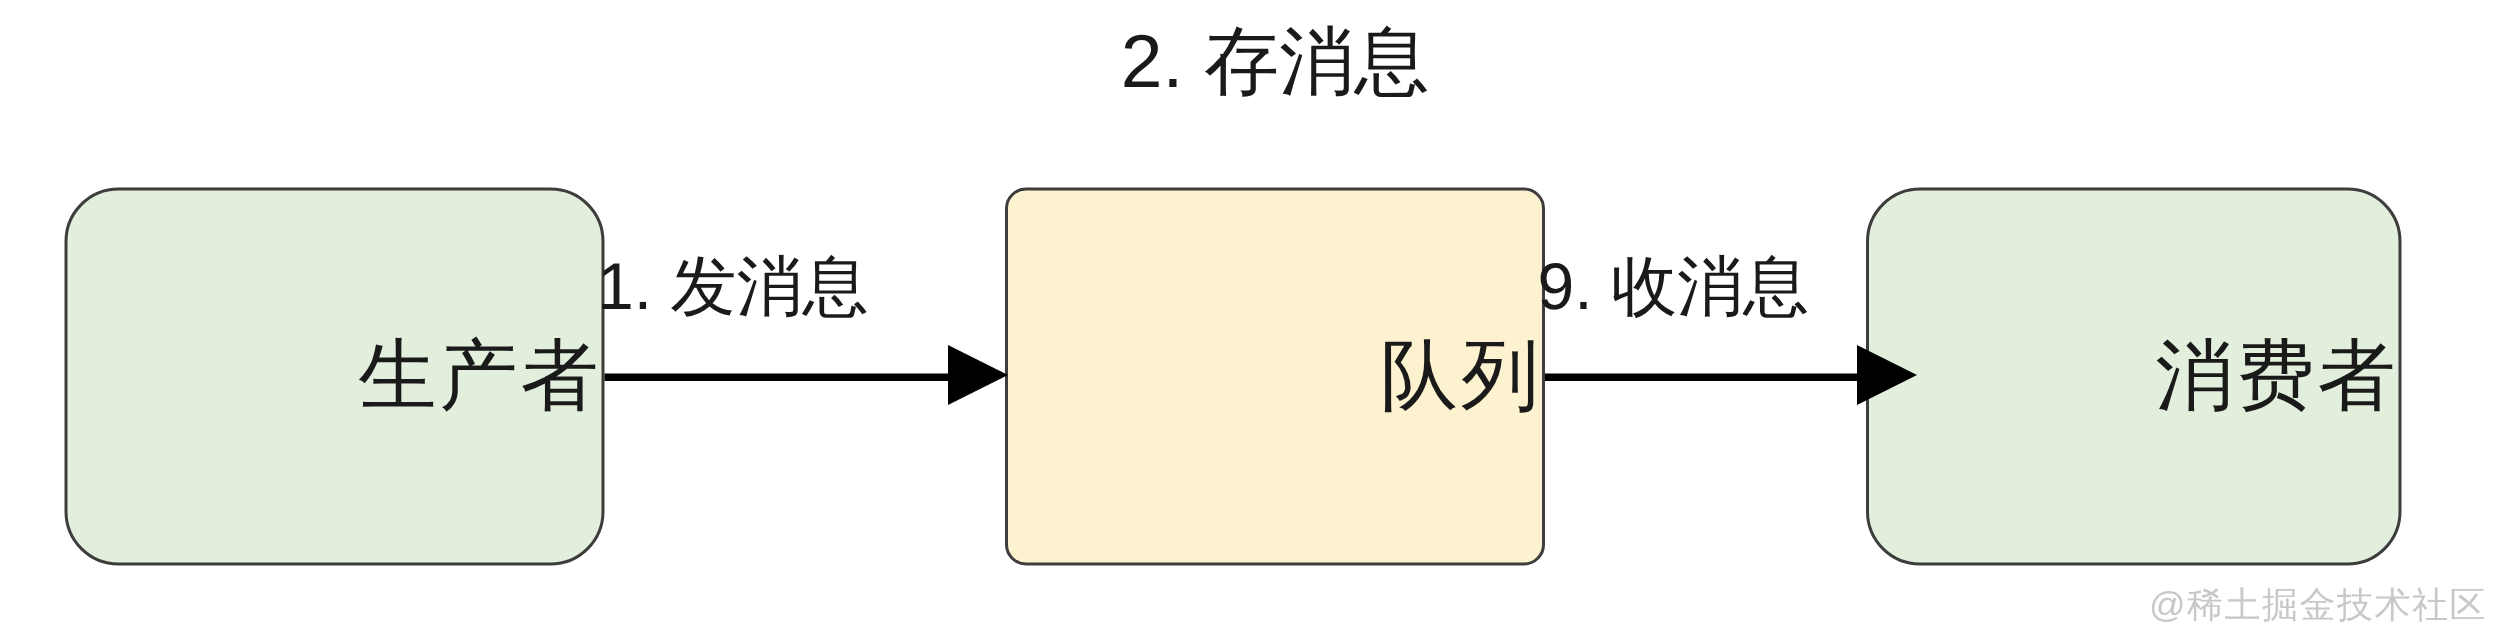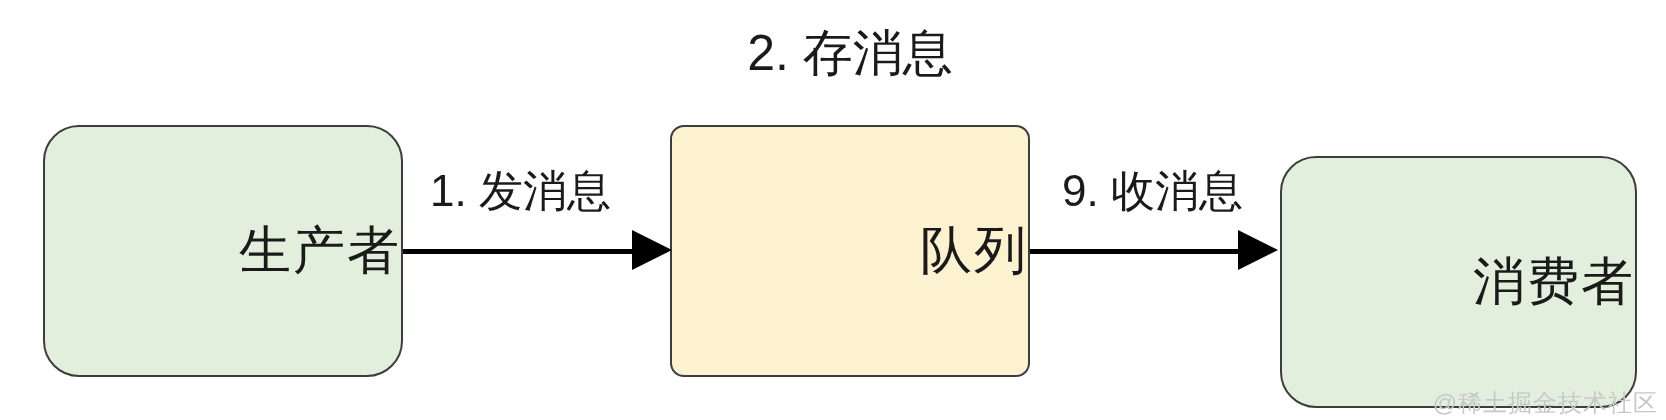--- a/index.html
+++ b/index.html
@@ -34,21 +34,21 @@
     box-sizing:border-box;
     display:flex;
     align-items:center;
     justify-content:flex-end;
     font-size:52px;
     color:var(--text);
     letter-spacing:2px;
   }
   .node-producer{left:43px;background:var(--producer-fill);}
   .node-queue{left:670px;background:var(--queue-fill);border-radius:14px;}
-  .node-consumer{left:1280px;width:357px;background:var(--consumer-fill);margin-top:31px;}
+  .node-consumer{left:1244px;width:357px;background:var(--consumer-fill);}
   .arrow-line{
     position:absolute;
     top:249px;
     height:5px;
     background:var(--arrow);
   }
   .arrow-line-send{left:403px;width:235px;}
   .arrow-line-receive{left:1030px;width:212px;}
   .arrow-head{
     position:absolute;
@@ -58,28 +58,27 @@
     border-bottom:20px solid transparent;
     border-left:40px solid var(--arrow);
   }
   .arrow-head-send{left:632px;}
   .arrow-head-receive{left:1238px;}
   .edge-label{
     position:absolute;
     top:162px;
     font-size:44px;
     color:var(--text);
-    text-align:center;
     white-space:nowrap;
   }
   .edge-label-send{left:398px;width:245px;}
   .edge-label-receive{left:1025px;width:255px;}
   .step-title{
     position:absolute;
-    top:20px;
+    top:8px;
     left:670px;
     width:360px;
     text-align:center;
     font-size:50px;
     color:var(--text);
     white-space:nowrap;
   }
   .watermark{
     position:absolute;
     top:387px;

